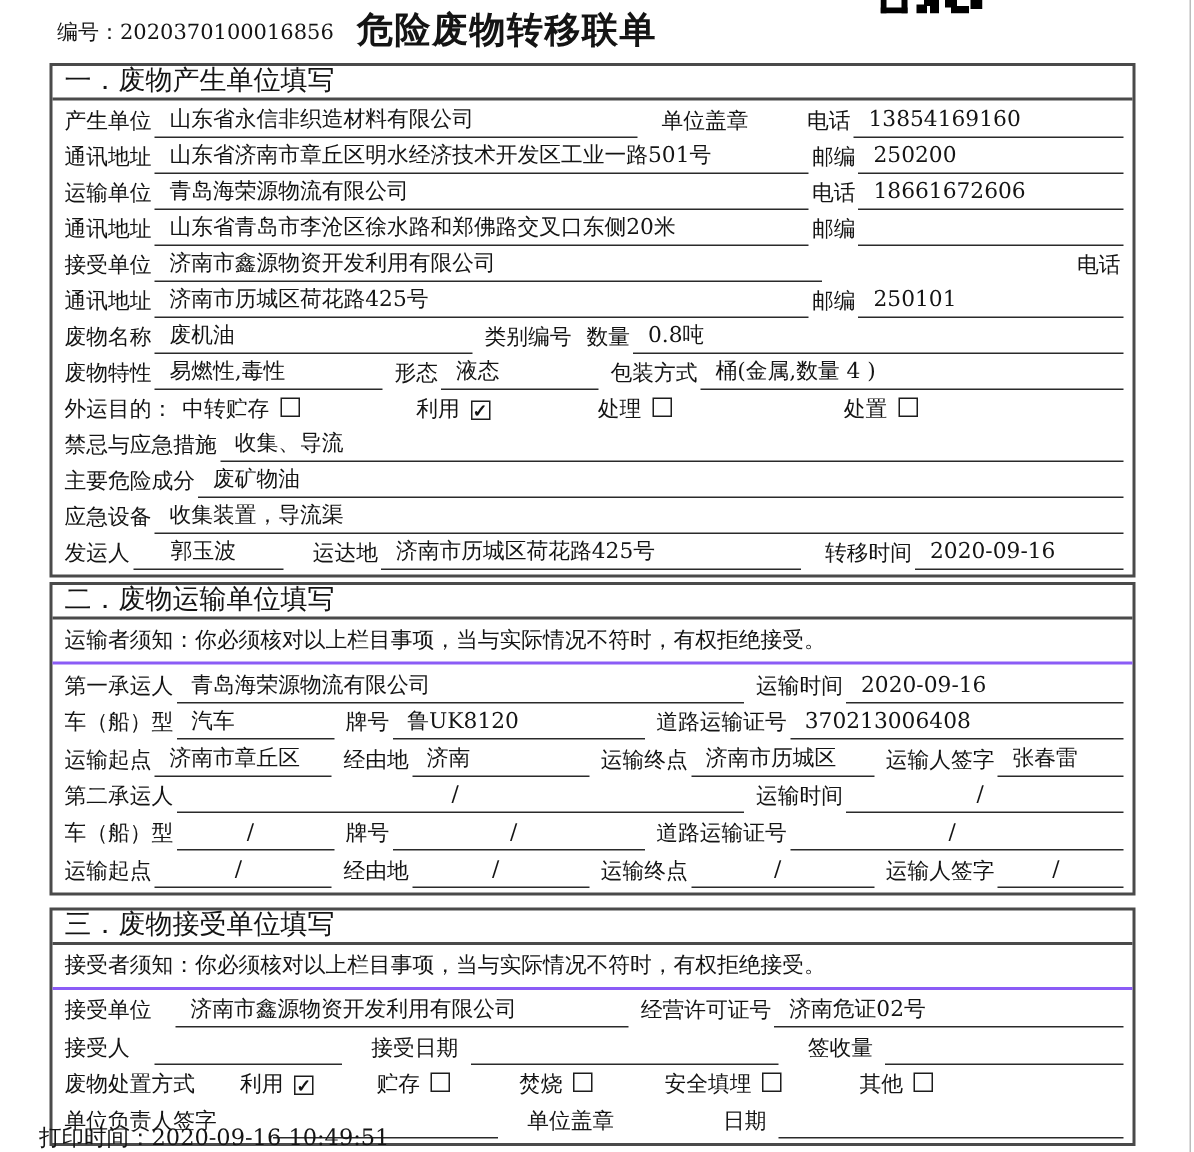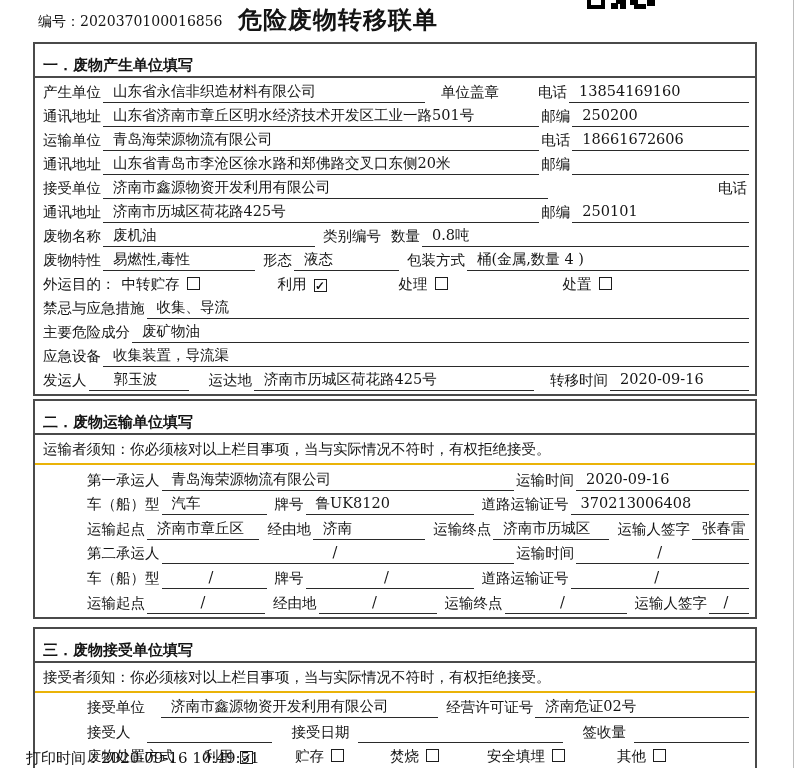--- a/index.html
+++ b/index.html
@@ -15,27 +15,27 @@
   .serial { position:absolute; left:38px; top:13px; font-size:14px; white-space:nowrap; }
   .doc-title { position:absolute; left:0; right:120px; top:4px; text-align:center;
     font-size:24px; font-weight:bold; letter-spacing:1px; }
   .qr { position:absolute; left:587px; top:0; width:68px; height:9px; }
 
   
   .form { position:absolute; left:33px; top:42px; width:724px; }
   .sec { border:2px solid #4a4a4a; background:#fff; box-sizing:border-box; }
   .sec1 { margin-bottom:3px; }
   .sec2 { margin-bottom:8px; }
-  .sec-title { font-weight:bold; font-size:15px; padding:12px 8px 2px 8px;
+  .sec-title { font-weight:normal; font-size:18px; padding:1px 8px 2px 8px;
     border-bottom:2px solid #4a4a4a; height:18px; line-height:18px; }
-  .notice { font-size:14.5px; padding:5px 8px 4px 8px; border-bottom:2px solid #eab308;
+  .notice { font-size:14.5px; padding:5px 8px 4px 8px; border-bottom:2px solid #8b5cf6;
     height:19px; line-height:19px; }
   .rows { padding:1px 6px 3px 6px; }
   .row { display:flex; align-items:flex-end; height:24px; font-size:14.5px; line-height:19px; }
-  .s2 .row, .s3 .row { height:24.6px;margin-left:44px; }
+  .s2 .row, .s3 .row { height:24.6px; }
   .lbl { white-space:nowrap; padding:0 2px 1px 2px; }
   .fld { border-bottom:1.4px solid #2a2a2a; padding:0 6px 1px 10px; white-space:nowrap;
     overflow:hidden; box-sizing:border-box; }
   .grow { flex:1 1 auto; }
   .ctr { text-align:center; padding-left:0; }
   .sp { flex:1 1 auto; }
   .ml6{margin-left:6px;} .ml14{margin-left:14px;} .ml18{margin-left:18px;}
 
   .cbx { display:inline-block; width:13px; height:13px; border:1.6px solid #1d1d1d;
     margin-left:7px; vertical-align:-1px; text-align:center; line-height:12px;

